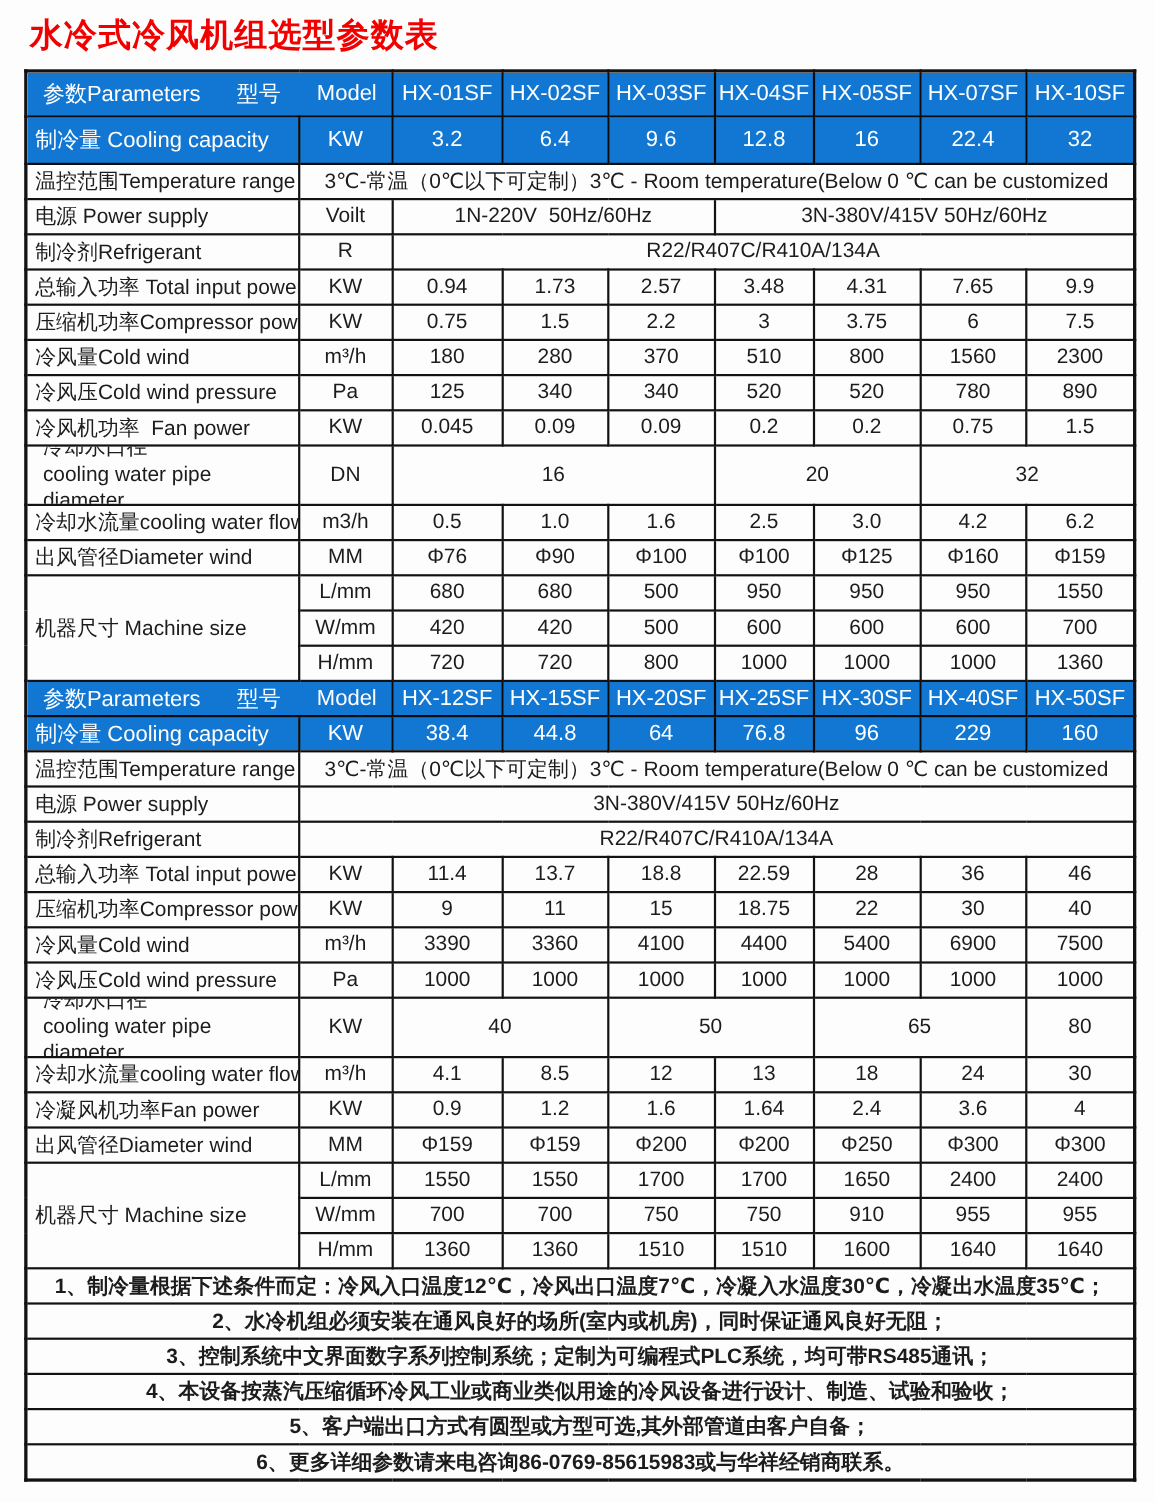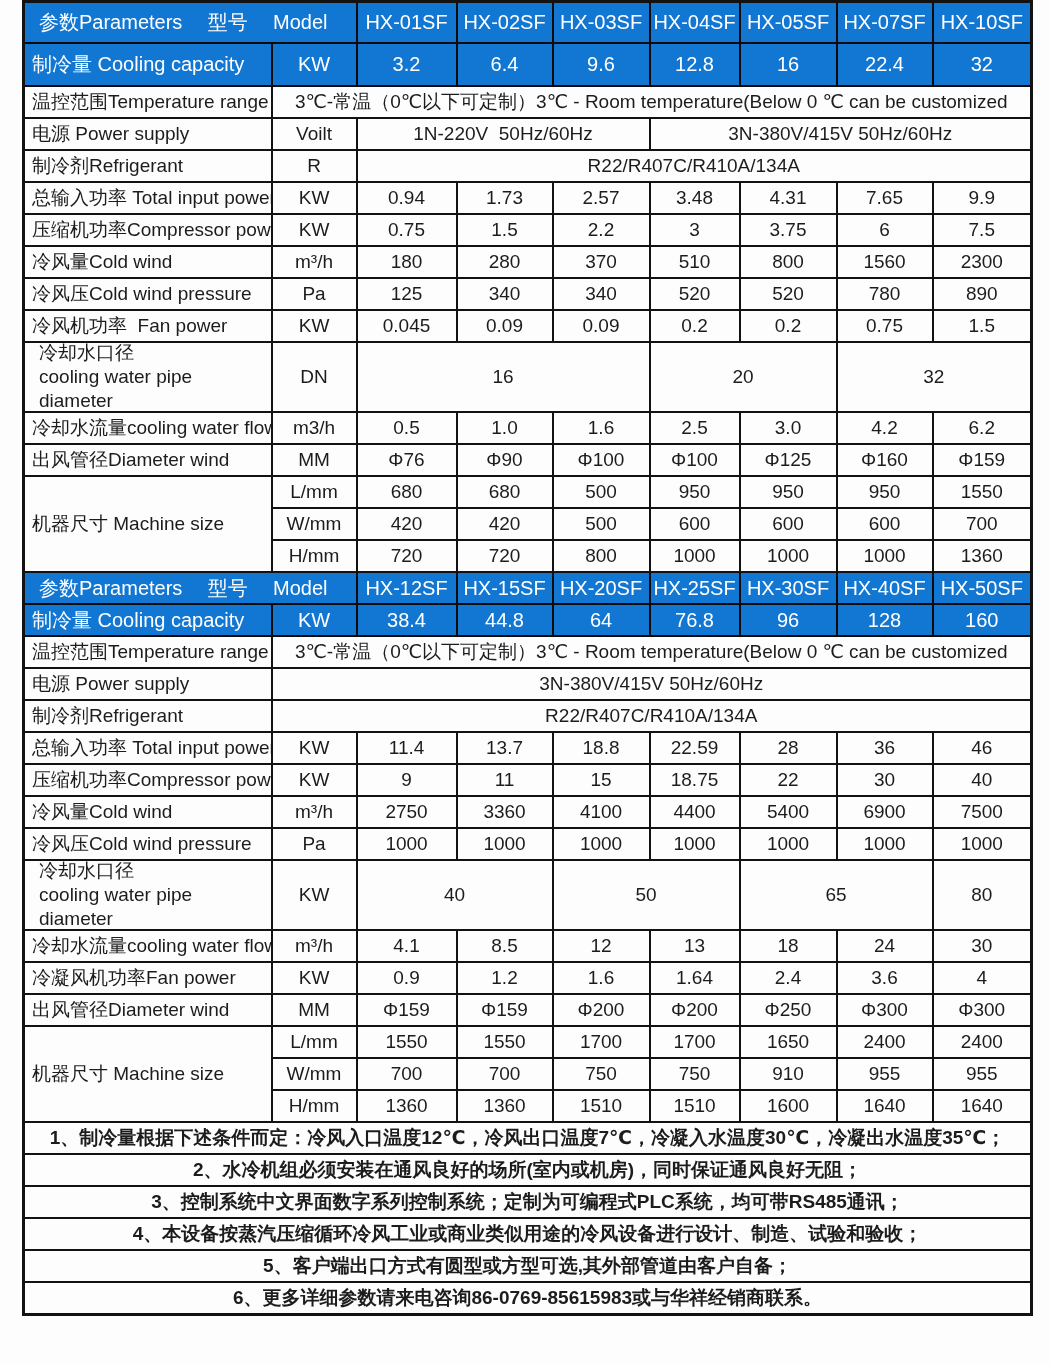--- a/index.html
+++ b/index.html
@@ -24,40 +24,41 @@
     margin-left:22px;width:1008px;
     border:3px solid var(--border);
   }
   table.spec td{
     border:2px solid var(--border);
     height:30px;padding:0;
     text-align:center;vertical-align:middle;
     font-size:19px;color:#1c1c1c;
     white-space:pre;overflow:hidden;
   }
-  table.spec td.label{text-align:left;padding-left:7px;padding-right:18px;}
+  table.spec td.label{text-align:left;padding-left:7px;padding-right:3px;}
   table.spec td.unit{padding:0 12px;}
   tr.blue td{
     background:var(--blue);color:#ffffff;font-size:20px;
     border-color:#0b0b0b;
   }
   tr.bighead td{height:39px;}
   tr.bigcap td{height:41px;}
   tr.tall td{height:52px;text-align:center;}
   .hflex{display:flex;justify-content:space-between;align-items:center;padding:0 10px 0 7px;}
-  .clip{height:68px;overflow:hidden;display:flex;flex-direction:column;justify-content:center;}
+  .clip{height:52px;overflow:hidden;display:flex;flex-direction:column;justify-content:center;}
   .clip div{line-height:24px;white-space:pre;text-align:left;padding-left:7px;}
   td.note{
     text-align:left;padding-left:8px;height:32px;font-size:19px;font-weight:bold;
   }
 </style>
 </head>
 <body>
 
 <div>
+  <h1 class="title">水冷式冷风机组选型参数表</h1>
 
   <table class="spec">
     <colgroup>
       <col style="width:248px">
         <col style="width:85px">
       <col style="width:100px">
         <col style="width:96px">
         <col style="width:97px">
       <col style="width:90px">
         <col style="width:97px">
@@ -227,21 +228,21 @@
           <td>HX-50SF</td>
         </tr>
         <tr class="blue">
           <td class="label">制冷量 Cooling capacity</td>
           <td class="unit">KW</td>
           <td class="val">38.4</td>
           <td class="val">44.8</td>
           <td class="val">64</td>
           <td class="val">76.8</td>
           <td class="val">96</td>
-          <td class="val">128</td>
+          <td class="val">229</td>
           <td class="val">160</td>
         </tr>
         <tr>
           <td class="label">温控范围Temperature range</td>
           <td class="val" colspan="8">3℃-常温（0℃以下可定制）3℃ - Room temperature(Below 0 ℃ can be customized</td>
         </tr>
         <tr>
           <td class="label">电源 Power supply</td>
           <td class="val" colspan="8">3N-380V/415V 50Hz/60Hz</td>
         </tr>
@@ -267,21 +268,21 @@
           <td class="val">11</td>
           <td class="val">15</td>
           <td class="val">18.75</td>
           <td class="val">22</td>
           <td class="val">30</td>
           <td class="val">40</td>
         </tr>
         <tr>
           <td class="label">冷风量Cold wind</td>
           <td class="unit">m³/h</td>
-          <td class="val">2750</td>
+          <td class="val">3390</td>
           <td class="val">3360</td>
           <td class="val">4100</td>
           <td class="val">4400</td>
           <td class="val">5400</td>
           <td class="val">6900</td>
           <td class="val">7500</td>
         </tr>
         <tr>
           <td class="label">冷风压Cold wind pressure</td>
           <td class="unit">Pa</td>

